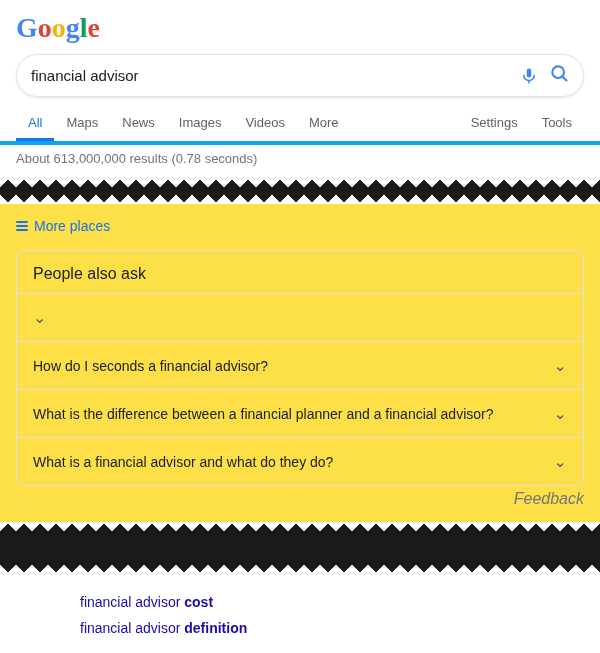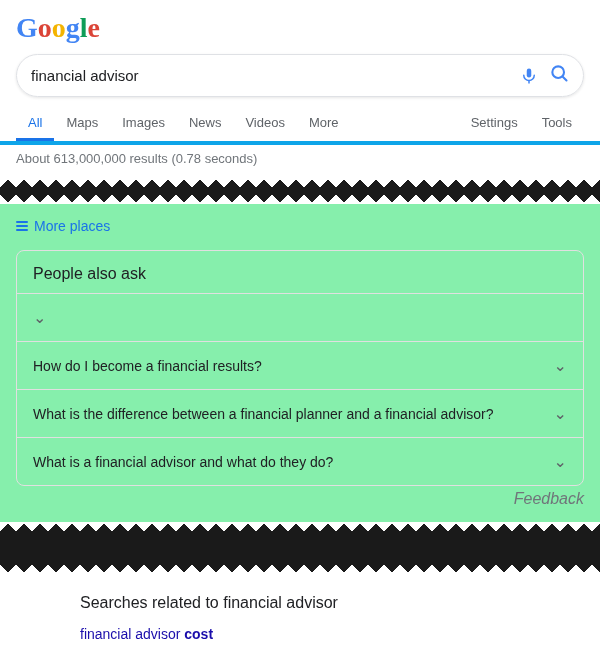--- a/index.html
+++ b/index.html
@@ -140,21 +140,21 @@
     
     .gap {
       background: #1a1a1a;
       height: 26px;
       position: relative;
       z-index: 1;
     }
 
     
     .middle-section {
-      background: #86efac;
+      background: #fde047;
       padding: 14px 16px 14px 16px;
       position: relative;
       margin-top: 0;
     }
 
     .more-places-link {
       display: flex;
       align-items: center;
       gap: 6px;
       color: #1a73e8;
@@ -280,22 +280,22 @@
           <circle cx="11" cy="11" r="7" stroke="#4285f4" stroke-width="2.5"></circle>
           <line x1="16.5" y1="16.5" x2="21" y2="21" stroke="#4285f4" stroke-width="2.5" stroke-linecap="round"></line>
         </svg>
       </div>
     </div>
   </div>
 
   <div class="nav-tabs">
     <div class="nav-tab active">All</div>
     <div class="nav-tab">Maps</div>
+    <div class="nav-tab">News</div>
     <div class="nav-tab">Images</div>
-    <div class="nav-tab">News</div>
     <div class="nav-tab">Videos</div>
     <div class="nav-tab">More</div>
     <div class="nav-tab-spacer"></div>
     <div class="nav-settings">Settings</div>
     <div class="nav-settings">Tools</div>
   </div>
 
   <div class="results-count">About 613,000,000 results (0.78 seconds)</div>
 </div>
 
@@ -311,40 +311,39 @@
     <span>More places</span>
   </div>
 
   <div class="paa-section">
     <div class="paa-title">People also ask</div>
 
     <div class="paa-item">
       <span class="chevron-down">⌄</span>
     </div>
     <div class="paa-item">
-      <span class="paa-item-text">How do I become a financial results?</span>
+      <span class="paa-item-text">How do I seconds a financial advisor?</span>
       <span class="chevron-down">⌄</span>
     </div>
     <div class="paa-item">
       <span class="paa-item-text">What is the difference between a financial planner and a financial advisor?</span>
       <span class="chevron-down">⌄</span>
     </div>
     <div class="paa-item">
       <span class="paa-item-text">What is a financial advisor and what do they do?</span>
       <span class="chevron-down">⌄</span>
     </div>
   </div>
 
   <div class="feedback-link">Feedback</div>
 </div>
 
 <div class="gap"></div>
 
 <div class="bottom-section zigzag-top">
-  <div class="related-title">Searches related to financial advisor</div>
 
   <a class="related-item" href="#">
     <span class="normal">financial advisor </span><span class="bold">cost</span>
   </a>
   <a class="related-item" href="#">
     <span class="normal">financial advisor </span><span class="bold">definition</span>
   </a>
 
 </div>
 

